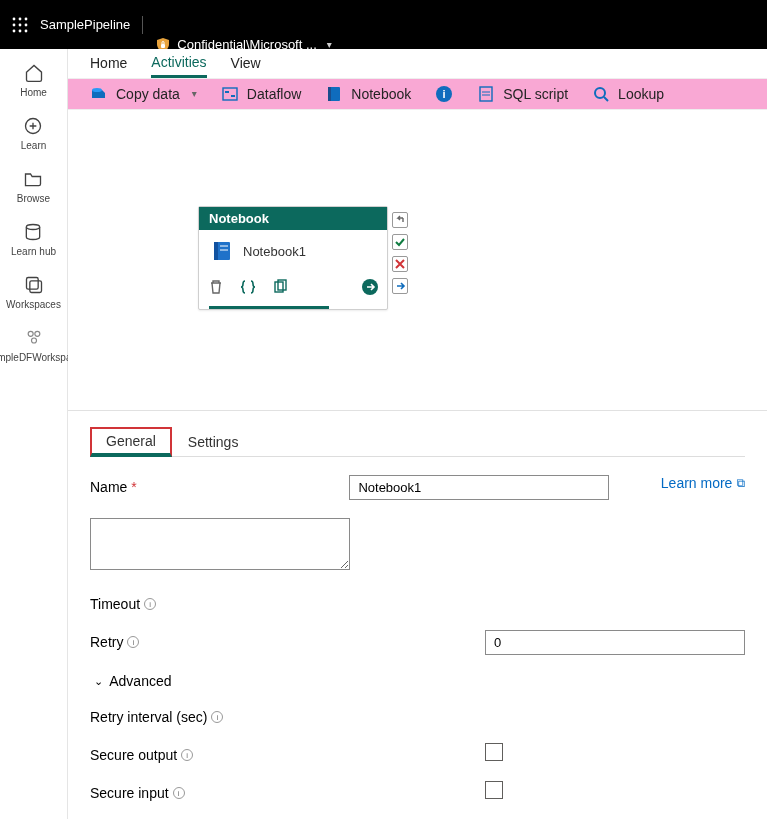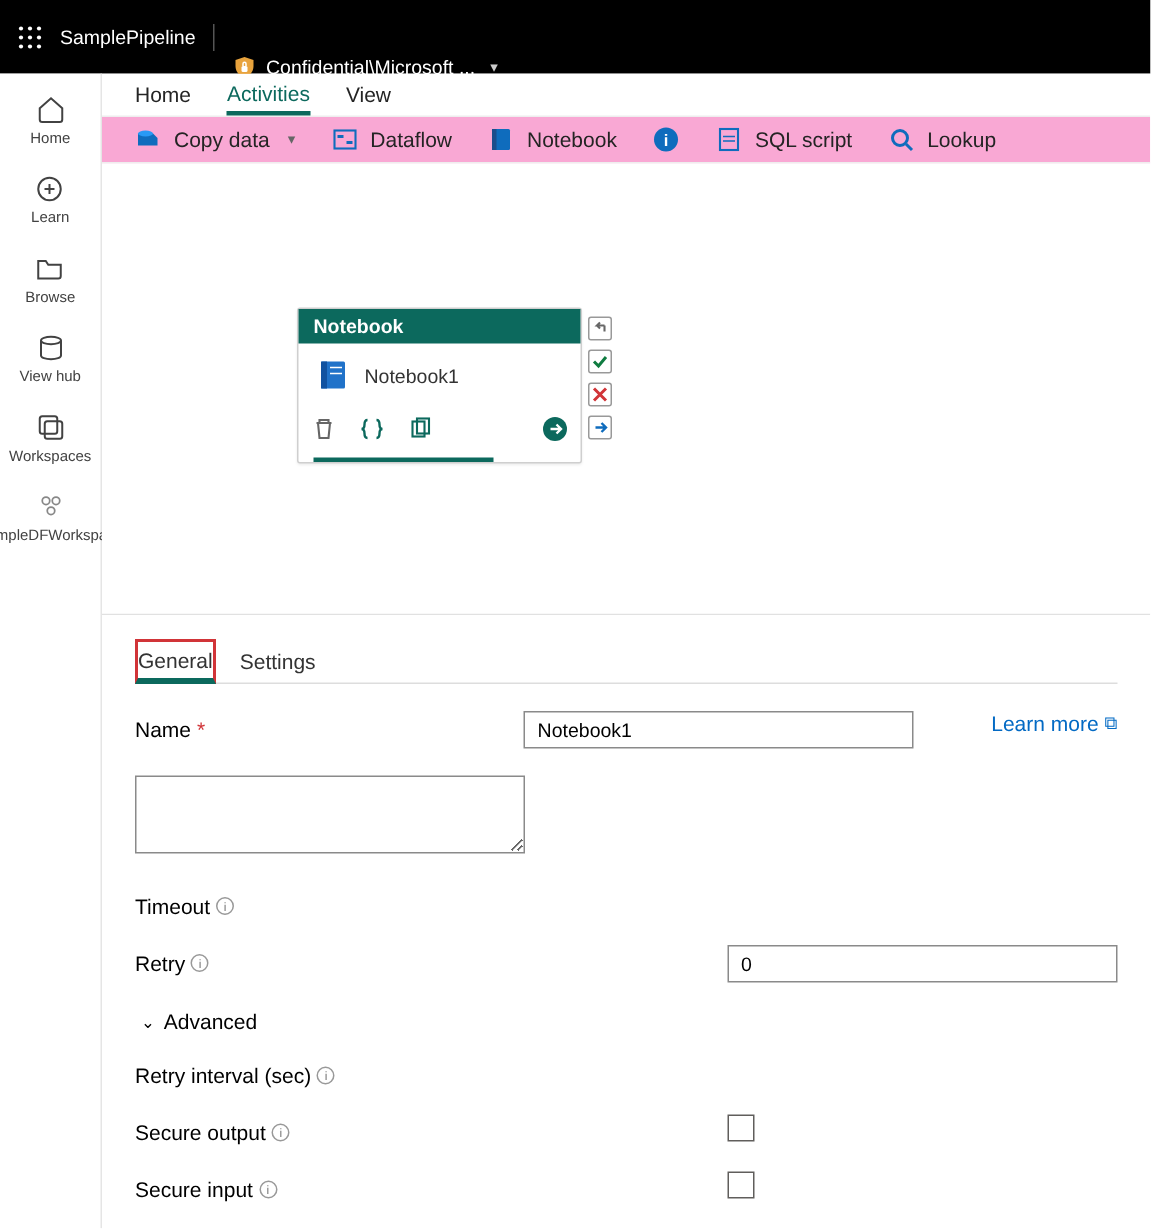--- a/index.html
+++ b/index.html
@@ -36,21 +36,21 @@
 .node-footer-right { margin-left: auto; }
 .node-icon { width: 18px; height: 18px; display: inline-flex; align-items: center; justify-content: center; cursor: pointer; color: #0c695d; }
 .node-underline { border-top: 3px solid #0c695d; margin-top: 2px; width: 120px; margin-left: 10px; }
 
 .ports { position: absolute; left: 324px; top: 102px; display: flex; flex-direction: column; gap: 6px; }
 .port-box { width: 16px; height: 16px; border: 1px solid #999; border-radius: 2px; display: flex; align-items: center; justify-content: center; background: #fff; }
 
 .prop-section { border-top: 1px solid #e1e1e1; padding: 16px 22px 0 22px; }
 .prop-tabs { display: flex; gap: 6px; align-items: center; }
 .prop-tab { font-size: 14px; padding: 6px 10px; cursor: pointer; color: #333; }
-.prop-tab.active { border: 2px solid #d13438; border-bottom: 4px solid #0c695d; padding: 4px 0; }
+.prop-tab.active { border: 2px solid #d13438; border-bottom: 4px solid #0c695d; padding: 4px 14px; }
 .prop-divider { border-bottom: 1px solid #ddd; margin-top: -1px; margin-bottom: 18px; }
 
 .form-row { display: flex; align-items: flex-start; margin-bottom: 18px; justify-content: space-between; }
 .form-label { width: 220px; font-size: 14px; padding-top: 4px; display: flex; align-items: center; gap: 4px; }
 .required { color: #d13438; }
 .info-icon { width: 12px; height: 12px; border: 1px solid #999; border-radius: 50%; display: inline-flex; align-items: center; justify-content: center; font-size: 8px; color: #777; }
 .form-input { width: 260px; }
 .form-input input[type=text], .form-input textarea { width: 100%; padding: 4px 8px; font-size: 13px; border: 1px solid #8a8a8a; border-radius: 0; background: #fff; }
 .form-input textarea { height: 52px; resize: both; }
 .learn-more { color: #036ac4; text-decoration: none; font-size: 14px; margin-left: 12px; display: inline-flex; align-items: center; gap: 4px; }
@@ -113,21 +113,21 @@
       <svg viewBox="0 0 24 24" fill="none" stroke="#424242" stroke-width="1.6">
           <path d="M3 6h6l2 3h10v9a2 2 0 01-2 2H3V6z"></path>
         </svg>
       <span class="rail-label">Browse</span>
     </div>
     <div class="rail-item">
       <svg viewBox="0 0 24 24" fill="none" stroke="#424242" stroke-width="1.6">
           <ellipse cx="12" cy="6" rx="8" ry="3"></ellipse>
           <path d="M4 6v12c0 1.7 3.6 3 8 3s8-1.3 8-3V6"></path>
         </svg>
-      <span class="rail-label">View hub</span>
+      <span class="rail-label">Learn hub</span>
     </div>
     <div class="rail-item">
       <svg viewBox="0 0 24 24" fill="none" stroke="#424242" stroke-width="1.6">
           <rect x="3" y="3" width="14" height="14" rx="2"></rect>
           <rect x="7" y="7" width="14" height="14" rx="2"></rect>
         </svg>
       <span class="rail-label">Workspaces</span>
     </div>
     <div class="rail-item">
       <svg viewBox="0 0 24 24" fill="none" stroke="#888" stroke-width="1.4">

